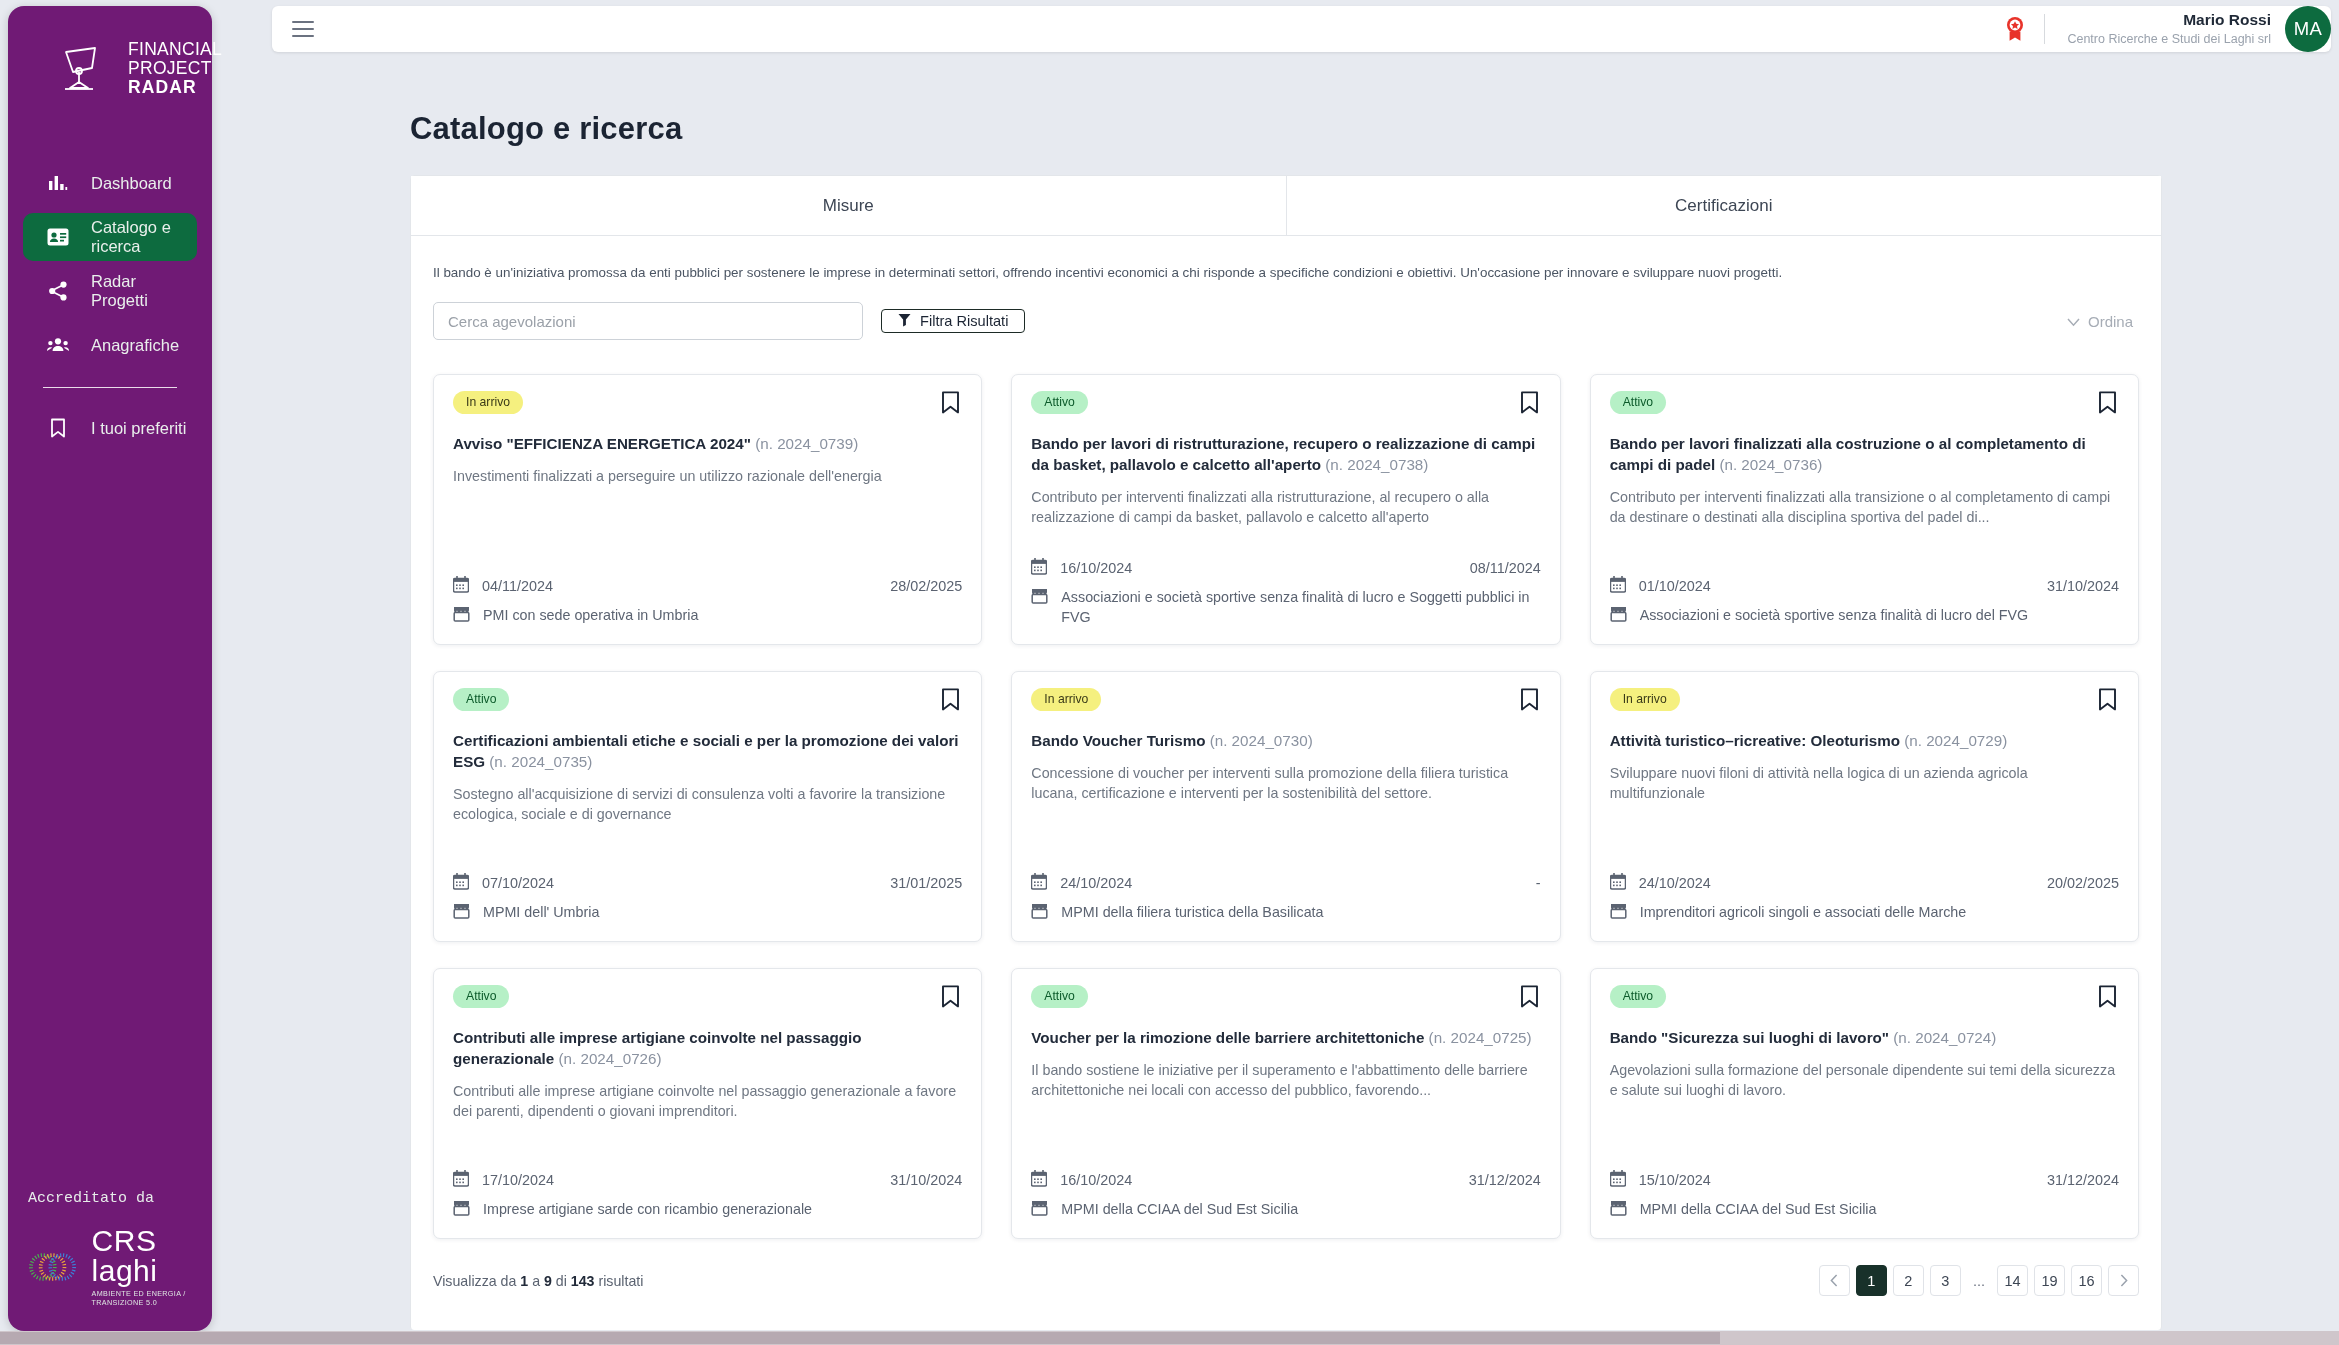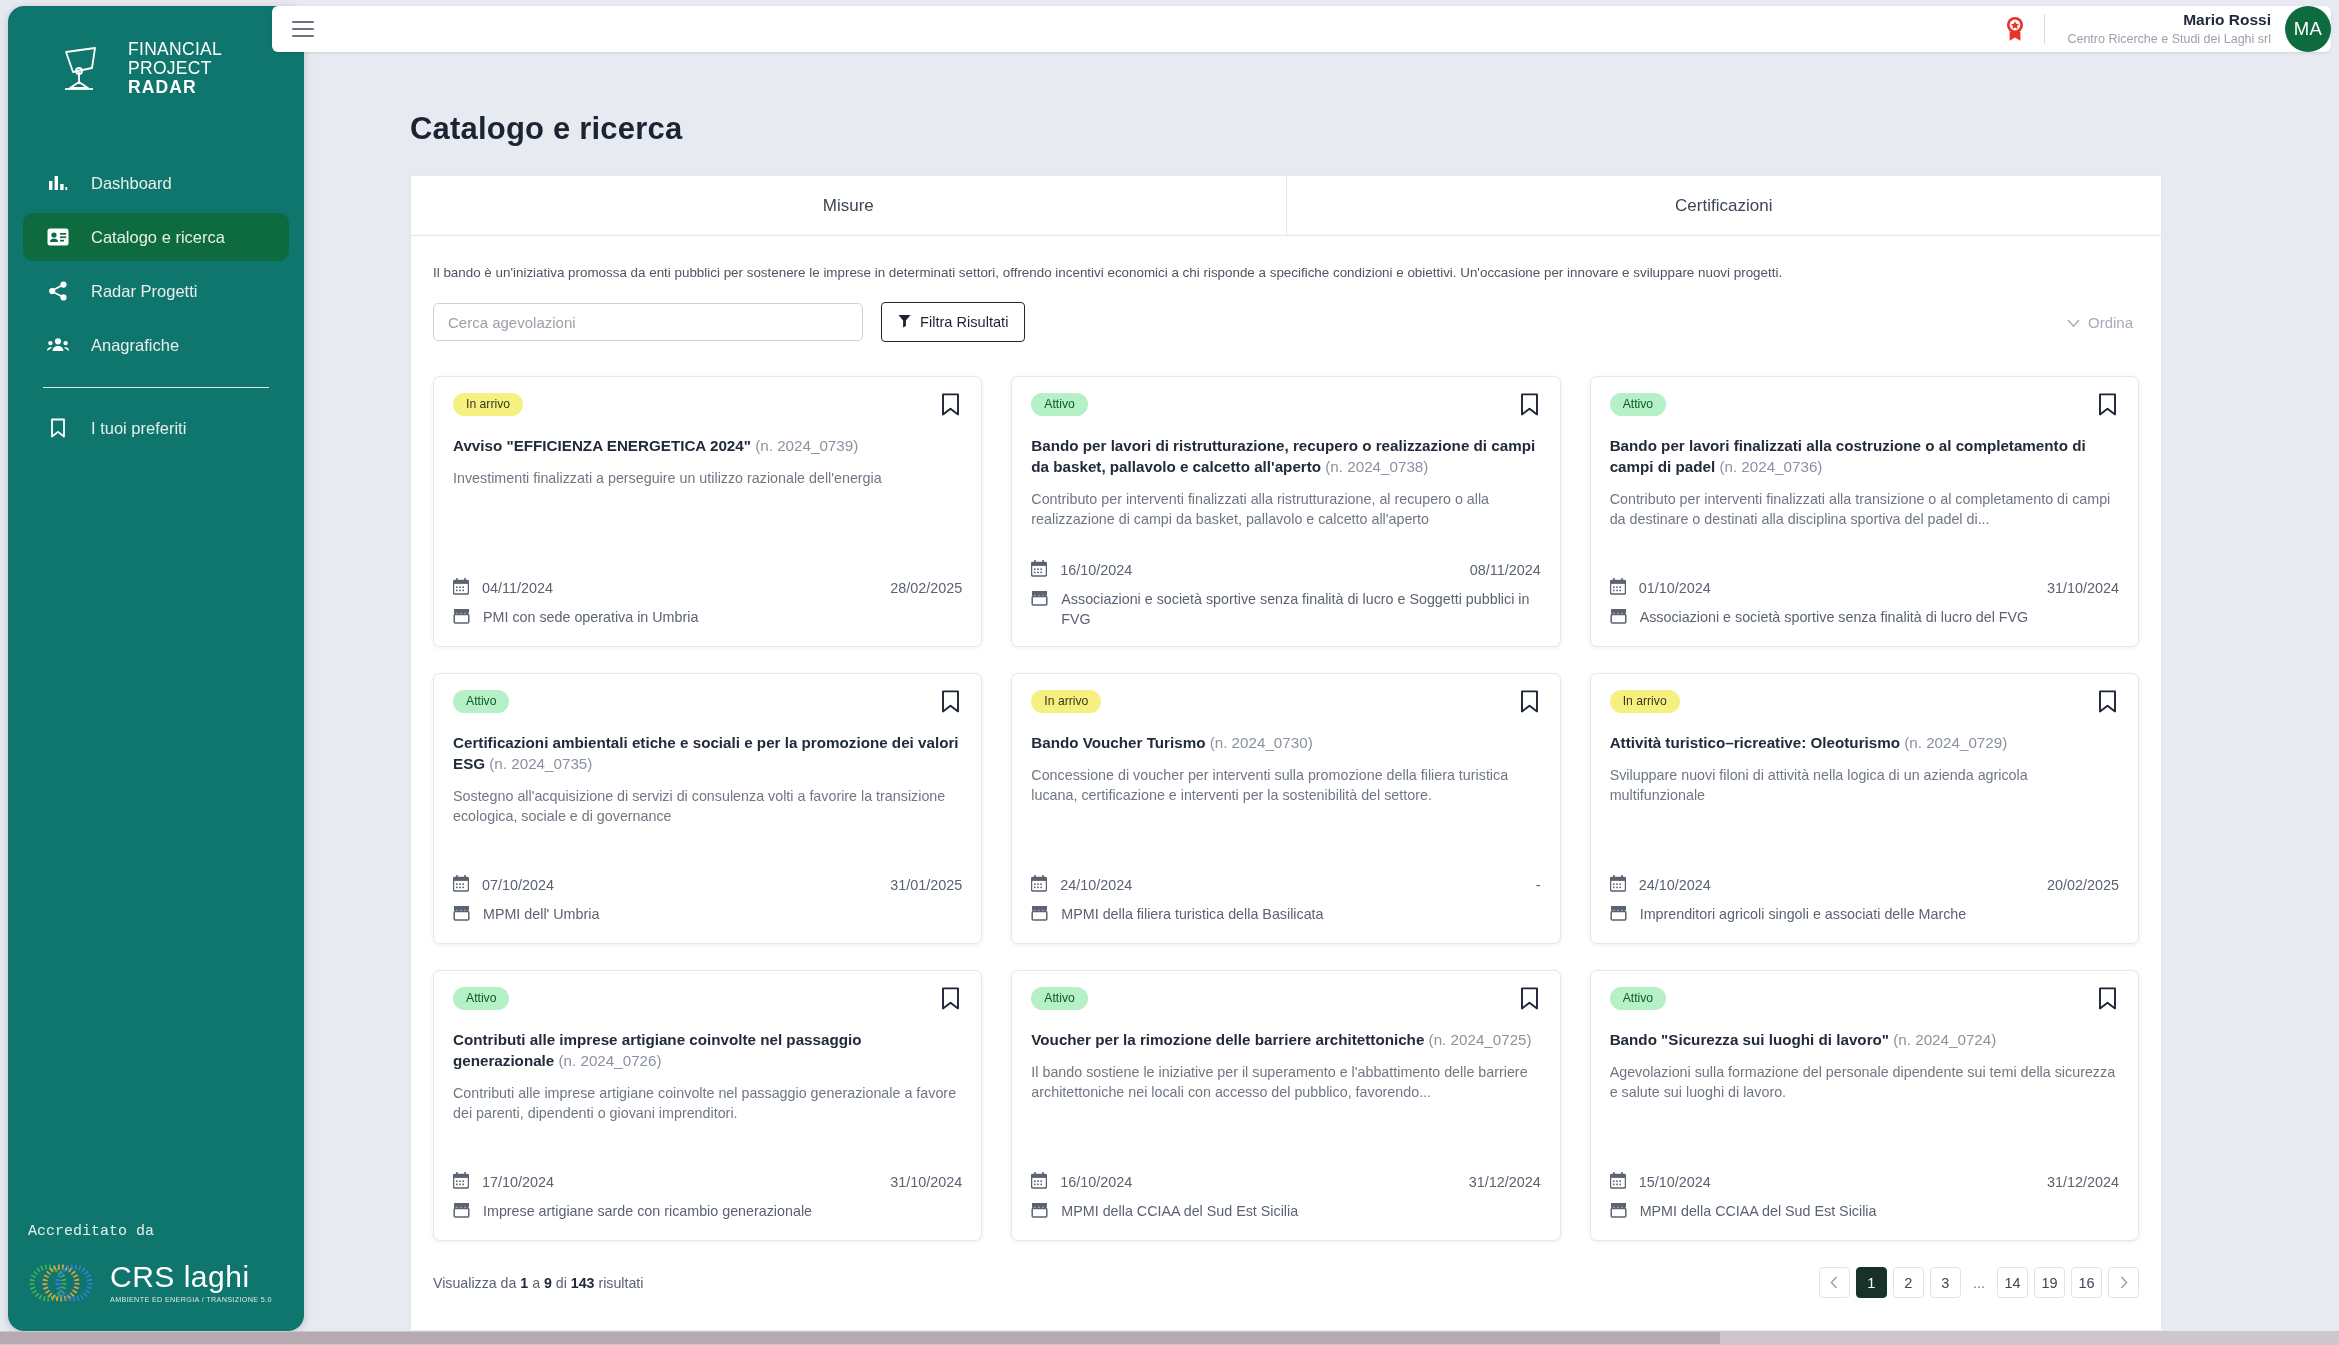--- a/index.html
+++ b/index.html
@@ -14,23 +14,23 @@
     position: relative;
     width: 2339px;
     height: 1345px;
     background: #e7eaf0;
   }
 
   
   .sidebar {
     position: absolute;
     left: 8px; top: 6px;
-    width: 296px;
+    width: 204px;
     height: 1325px;
-    background: #0f766e;
+    background: #701a75;
     border-radius: 16px;
     display: flex;
     flex-direction: column;
     box-shadow: 0 2px 10px rgba(0,0,0,.18);
   }
   .brand {
     display: flex;
     align-items: center;
     gap: 14px;
     padding: 34px 0 0 54px;
@@ -179,21 +179,21 @@
     border-radius: 5px;
     padding: 0 14px;
     font-size: 15px;
     color: #374151;
     font-family: "Liberation Sans", sans-serif;
     outline: none;
     background:#fff;
   }
   .search-input::placeholder { color: #9ba1a9; }
   .filter-btn {
-    height: 40px;
+    height: 24px;
     border: 1px solid #1d2b26;
     border-radius: 4px;
     background: #ffffff;
     display: flex; align-items: center; gap: 9px;
     padding: 0 16px;
     font-size: 14.6px;
     color: #1b2433;
     cursor: pointer;
     font-family: "Liberation Sans", sans-serif;
   }

